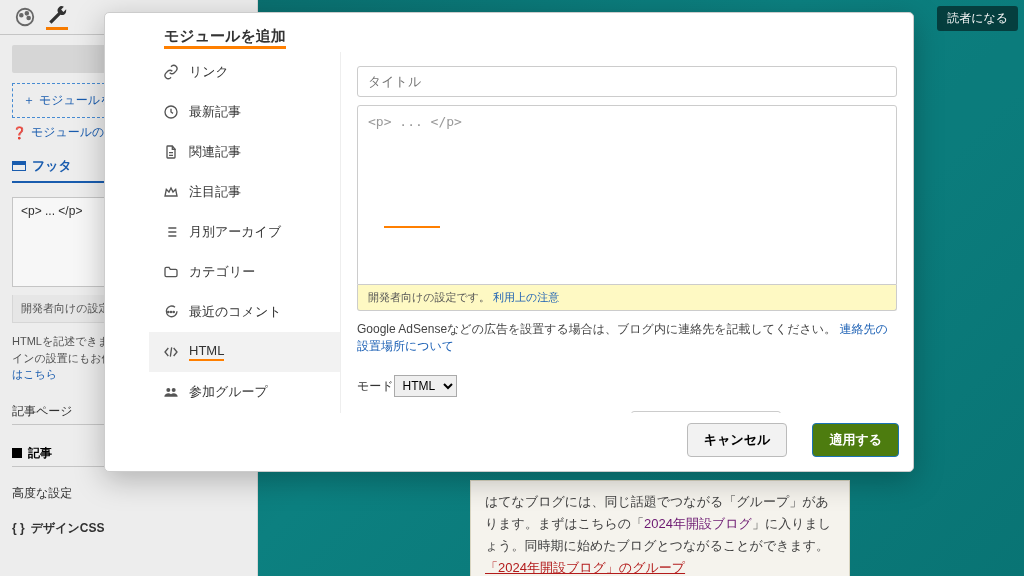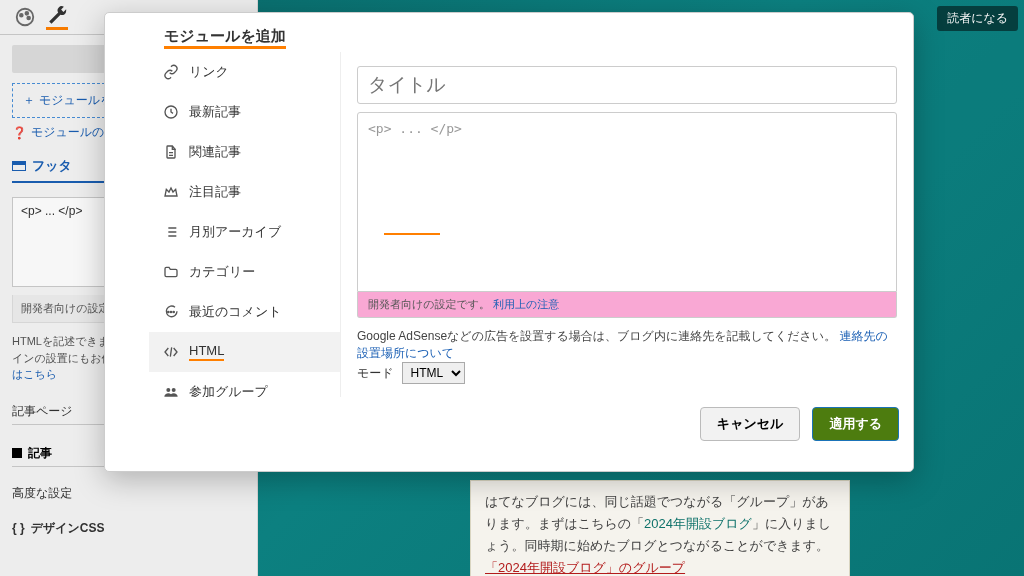--- a/index.html
+++ b/index.html
@@ -124,21 +124,21 @@
   position: absolute;
   left: 470px; top: 480px;
   width: 380px;
   background: #fdfbf5;
   border: 1px solid #e0dcc8;
   padding: 10px 14px;
   font-size: 13px;
   line-height: 1.7;
   color: #444;
 }
-.bg-card .hl { color: #0f766e; }
+.bg-card .hl { color: #701a75; }
 .bg-card a { color: #b91c1c; font-weight: 400; text-decoration: underline; }
 
 .overlay {
   position: absolute;
   inset: 0;
   background: rgba(0,0,0,0.03);
 }
 .modal {
   position: absolute;
   left: 104px; top: 12px;
@@ -184,21 +184,21 @@
 .module-pane {
   flex: 1;
   padding: 14px 16px 10px;
   display: flex;
   flex-direction: column;
   overflow: hidden;
 }
 .title-input {
   width: 100%;
   padding: 7px 10px;
-  font-size: 19px;
+  font-size: 13px;
   border: 1px solid #ccc;
   border-radius: 3px;
   margin-bottom: 8px;
 }
 .code-area {
   width: 100%;
   flex: 1;
   min-height: 180px;
   padding: 8px 10px;
   font-size: 13px;
@@ -215,37 +215,37 @@
 .placeholder-underline {
   position: absolute;
   left: 27px; top: 121px;
   width: 56px; height: 2px;
   background: #ff7f00;
   pointer-events: none;
 }
 .dev-footer {
   border: 1px solid #ccc;
   border-top: none;
-  background: #f9a8d4;
+  background: #fef9c3;
   padding: 5px 10px;
   font-size: 11px;
   color: #555;
   border-radius: 0 0 3px 3px;
 }
 .dev-footer a { color: #1a5fb4; text-decoration: none; }
 .ads-note {
   margin-top: 10px;
   font-size: 12px;
   color: #444;
 }
 .ads-note a { color: #1a5fb4; text-decoration: none; }
 .mode-row {
-  margin-top: 0;
-  font-size: 12px;
-  display: flex; align-items: center; gap: 8px;
+  margin-top: 20px;
+  font-size: 12px;
+  display: flex; align-items: center; gap: 0;
 }
 .mode-row select {
   font-size: 12px;
   padding: 2px 4px;
   border: 1px solid #aaa;
 }
 .class-row {
   margin-top: 14px;
   display: flex; align-items: center; justify-content: center; gap: 6px;
   font-size: 12px;
@@ -253,24 +253,24 @@
 }
 .class-row .prefix { font-family: Menlo, Consolas, monospace; }
 .class-row input {
   width: 150px;
   padding: 6px 8px;
   font-size: 12px;
   border: 1px solid #ccc;
   border-radius: 3px;
 }
 .modal-footer {
-  padding: 10px 14px 30px;
+  padding: 10px 14px 14px;
   display: flex;
   justify-content: flex-end;
-  gap: 12px;
+  gap: 25px;
 }
 .btn {
   padding: 7px 16px;
   font-size: 13px;
   border-radius: 4px;
   border: 1px solid #bbb;
   background: #f2f2f2;
   cursor: pointer;
   font-weight: 700;
 }

